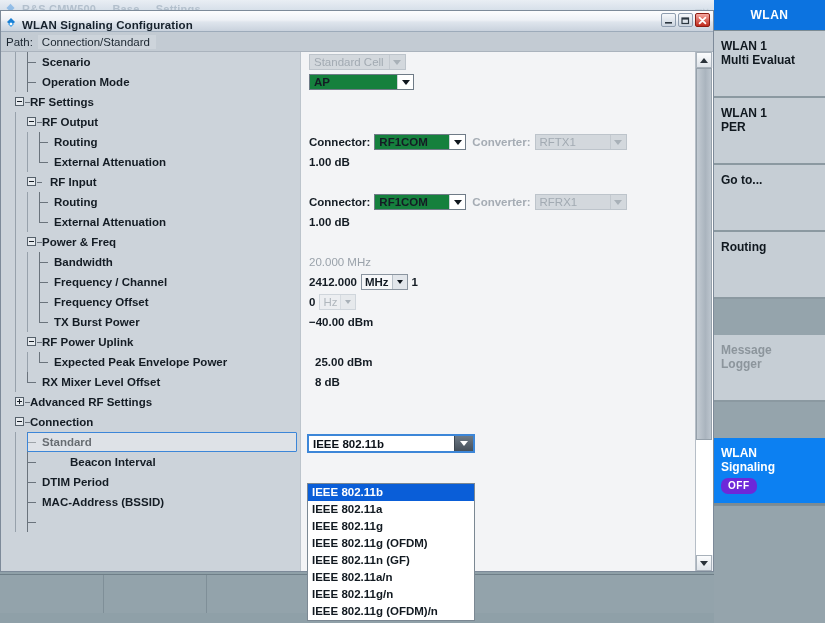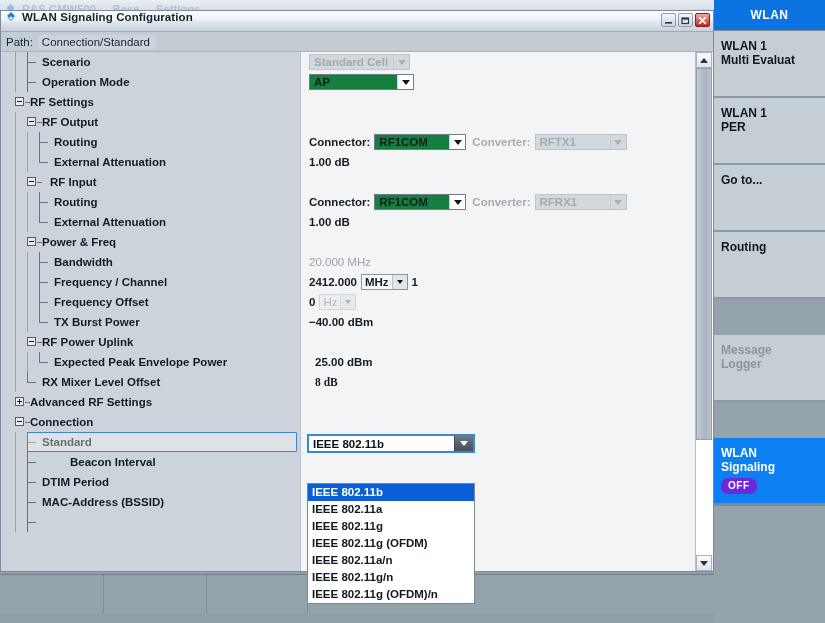--- a/index.html
+++ b/index.html
@@ -30,21 +30,21 @@
   .window{
     position:absolute;left:0;top:10px;width:714px;height:562px;
     background:#cfd6dd;
     border:1px solid #7d8a99;
     box-sizing:border-box;
   }
   .titlebar{
     position:relative;height:20px;
     background:linear-gradient(180deg,#fdfdfe 0%,#eef1f6 45%,#dfe5ed 55%,#c9d2dd 100%);
     border-bottom:1px solid #9dabba;
-    display:flex;align-items:flex-start;
+    display:flex;align-items:flex-end;
   }
   .title-icon{width:14px;height:14px;margin-left:3px;margin-right:4px;flex:0 0 auto;}
   .title-text{
     font-size:11.5px;font-weight:bold;color:#16212c;white-space:nowrap;
     letter-spacing:.1px;
   }
   .title-btns{position:absolute;right:3px;top:2px;display:flex;gap:2px;}
   .tbtn{
     width:15px;height:14px;border:1px solid #8f9daf;border-radius:2px;
     background:linear-gradient(180deg,#f6f8fb,#ccd5e0);
@@ -129,21 +129,21 @@
   }
   .combo .cv{
     display:flex;align-items:center;padding:0 5px 0 4px;
     font-size:11.5px;font-weight:bold;color:#141c24;white-space:nowrap;
   }
   .combo .carrow{
     width:15px;display:flex;align-items:center;justify-content:center;
     border-left:1px solid #cdd4da;background:#ffffff;
   }
   .combo.disabled{border-color:#bdc4cb;background:#d3d8dd;}
-  .combo.disabled .cv{color:#a2aab2;font-weight:bold;}
+  .combo.disabled .cv{color:#a2aab2;font-weight:normal;}
   .combo.disabled .carrow{background:#d3d8dd;border-left-color:#c3c9cf;}
   .tri{width:0;height:0;border-left:4px solid transparent;border-right:4px solid transparent;border-top:5px solid #10171e;}
   .tri.dim{border-top-color:#a9b1b8;}
 
   .unitcombo{
     display:inline-flex;align-items:stretch;height:16px;
     border:1px solid #8b95a0;background:#f6f7f9;box-sizing:border-box;margin:0 4px;
   }
   .unitcombo .uv{display:flex;align-items:center;padding:0 3px;font-size:11.5px;font-weight:bold;color:#141c24;}
   .unitcombo .ua{
@@ -550,21 +550,21 @@
             </span>
           </div>
           <div class="vrow">
             <span class="vtext">−40.00 dBm</span>
           </div>
           <div class="vrow"></div>
           <div class="vrow">
             <span class="vtext" style="padding-left: 6px;">25.00  dBm</span>
           </div>
           <div class="vrow">
-            <span class="vtext" style="padding-left: 6px; font-family: Liberation Serif, serif;">8  dB</span>
+            <span class="vtext" style="padding-left: 6px;">8  dB</span>
           </div>
           <div class="vrow"></div>
           <div class="vrow"></div>
           <div class="vrow" style="position: relative; padding: 0px;">
             <div class="combo-focus">
               <span class="cv">IEEE 802.11b</span>
               <span class="carrow">
                 <span class="tri"></span>
               </span>
             </div>
@@ -594,20 +594,21 @@
     <div class="scell w2"></div>
     <div class="scell w3"></div>
     <div class="scell rest"></div>
   </div>
 
   <div class="dropdown" id="dropdown">
       <div class="ditem sel">IEEE 802.11b</div>
       <div class="ditem">IEEE 802.11a</div>
       <div class="ditem">IEEE 802.11g</div>
       <div class="ditem">IEEE 802.11g (OFDM)</div>
+      <div class="ditem">IEEE 802.11n (GF)</div>
       <div class="ditem">IEEE 802.11a/n</div>
       <div class="ditem">IEEE 802.11g/n</div>
       <div class="ditem">IEEE 802.11g (OFDM)/n</div>
     </div>
 
   <div class="sidebar">
     <div class="sk-header">WLAN</div>
     <div id="softkeys">
         <div class="sk">
           <div>WLAN 1</div>

